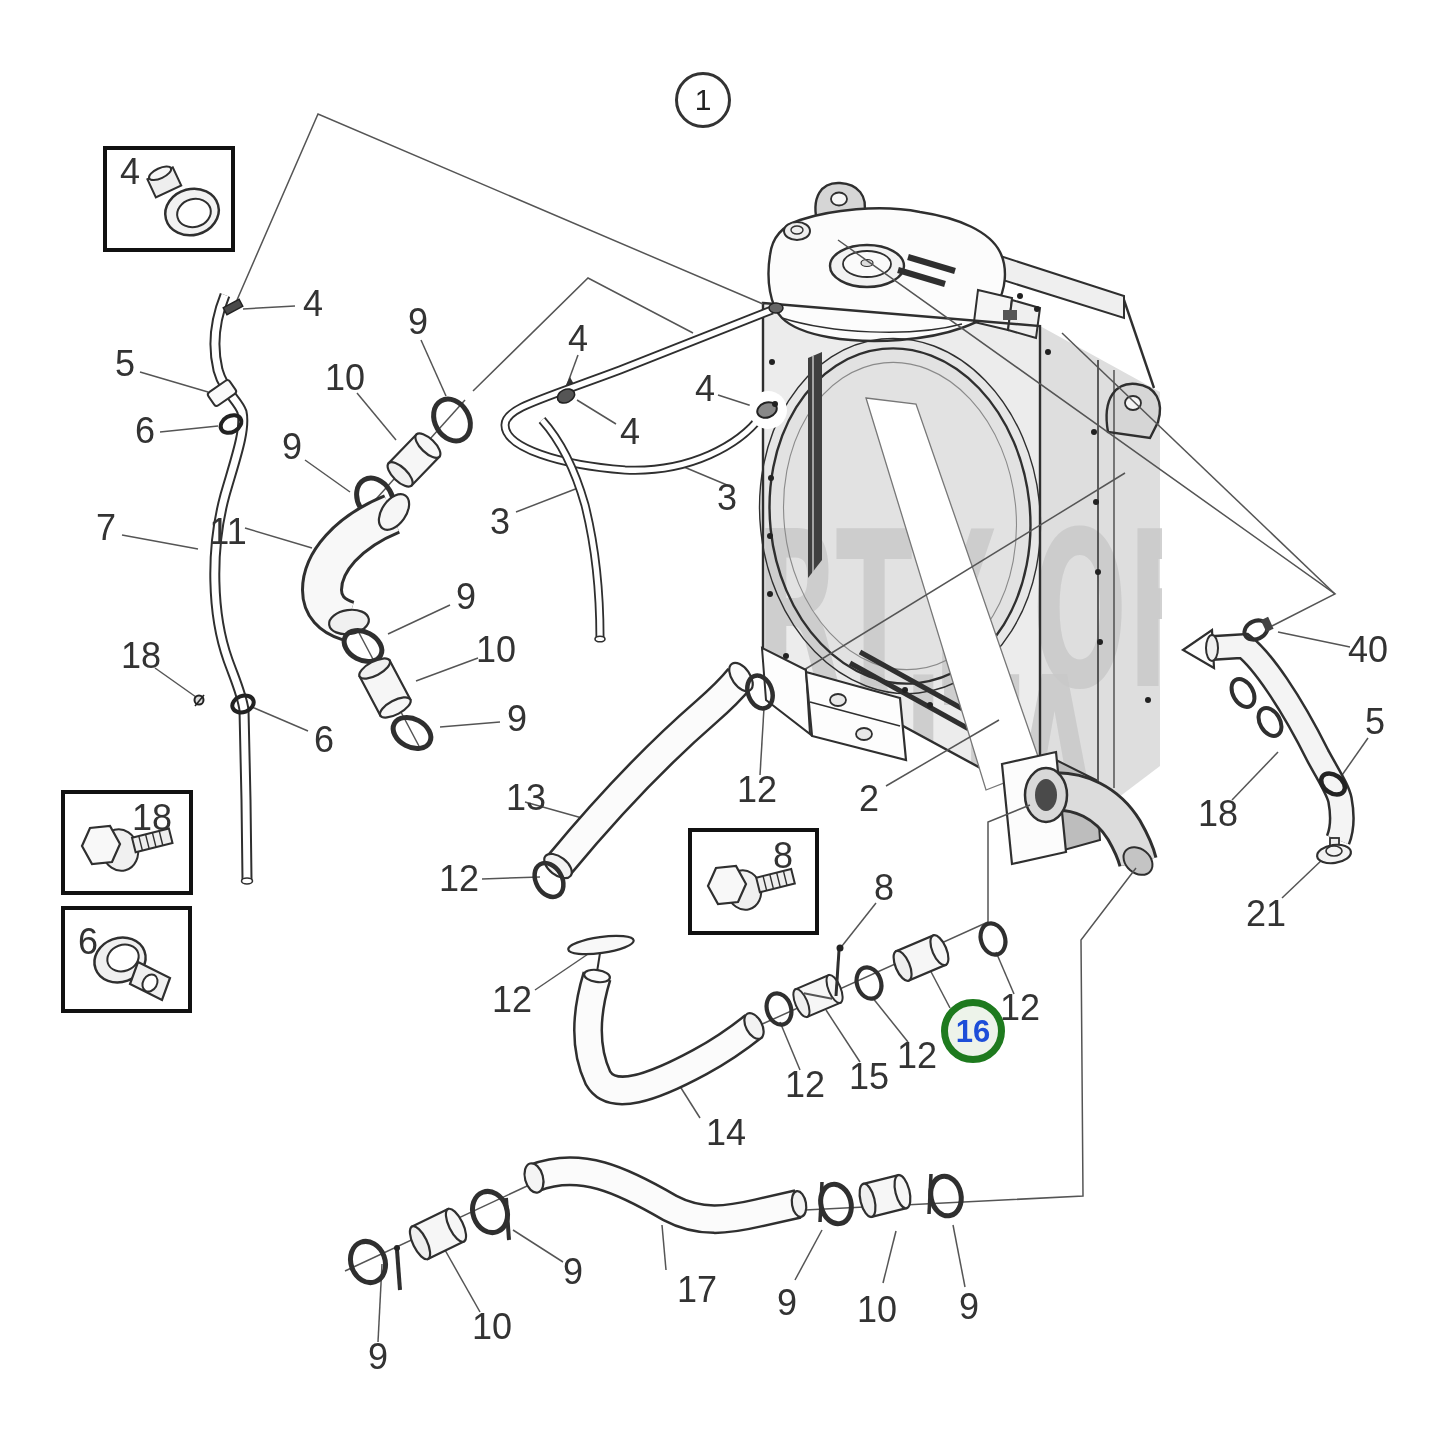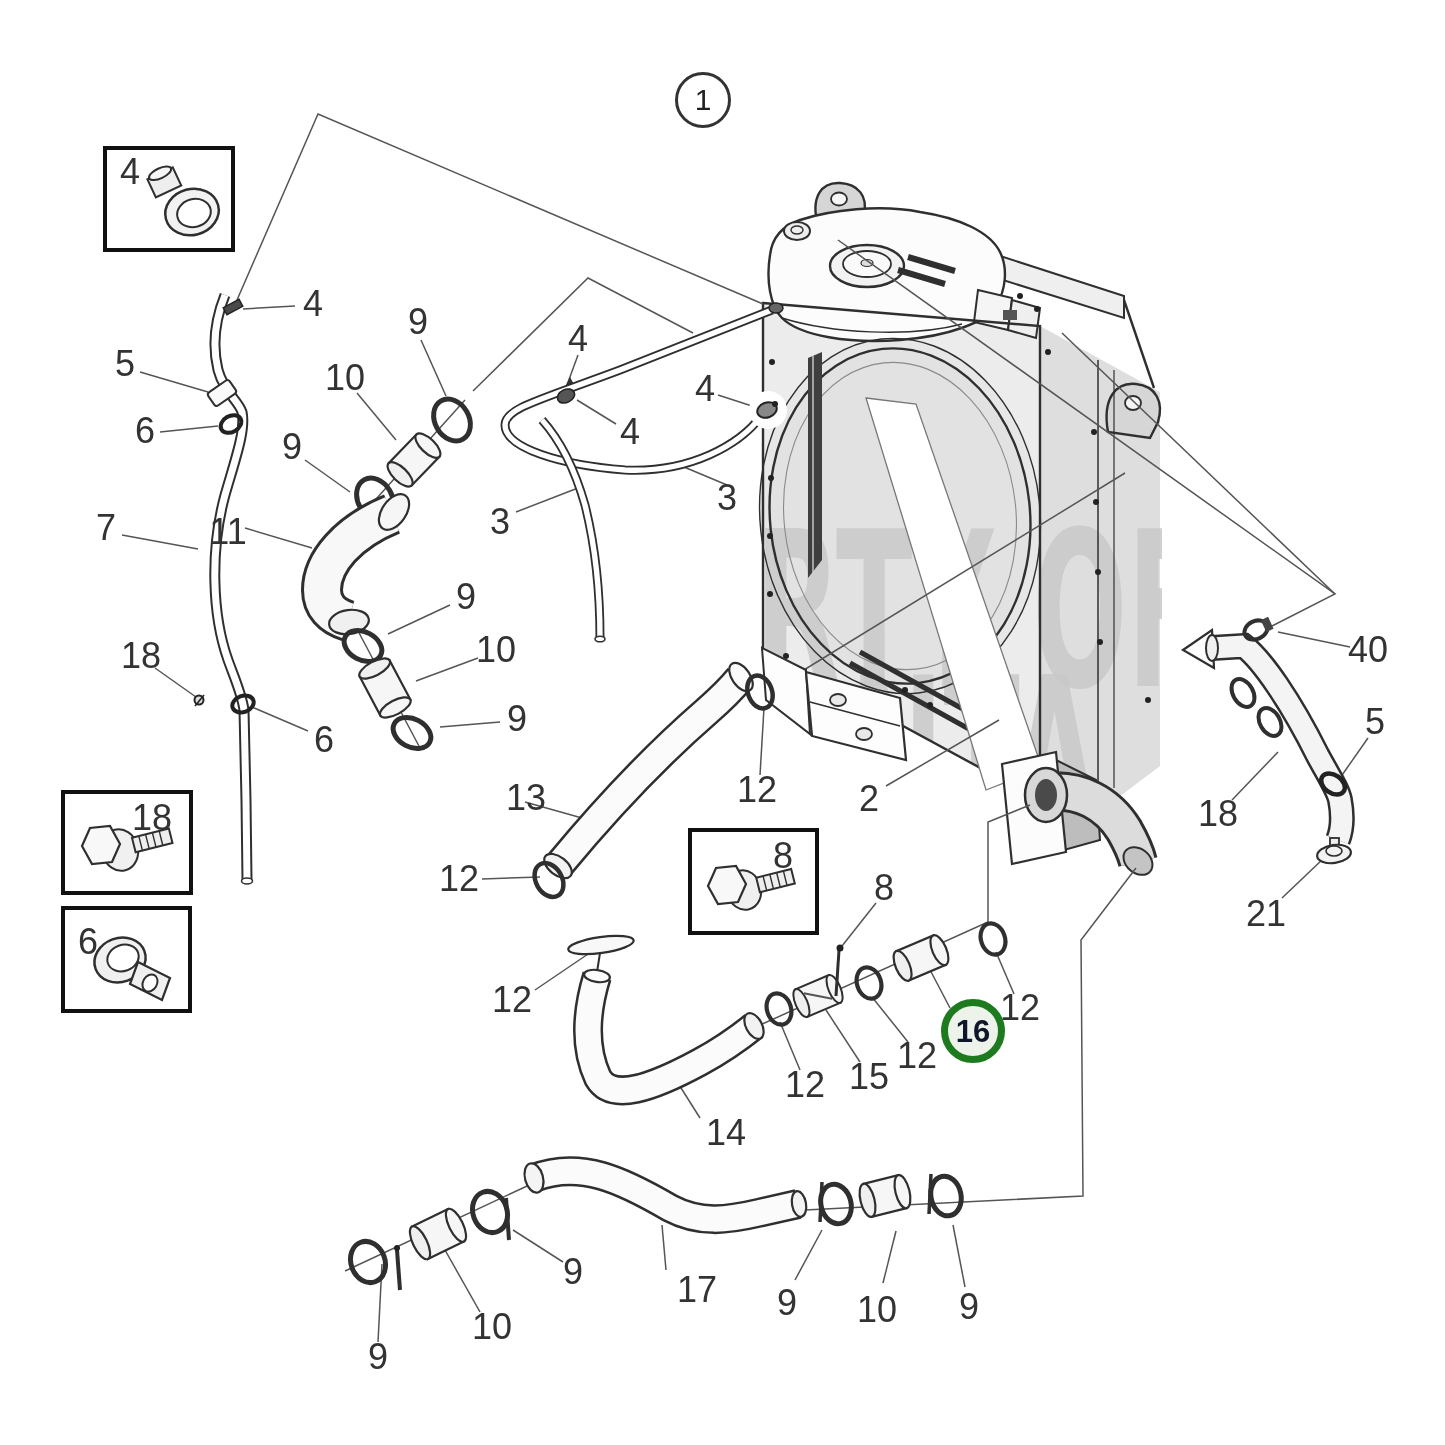--- a/index.html
+++ b/index.html
@@ -7,21 +7,21 @@
          font-family:"Liberation Sans", sans-serif;}
   #art{position:absolute;left:0;top:0;}
   #labels{position:absolute;left:0;top:0;width:1445px;height:1445px;pointer-events:none;}
   .part-label{position:absolute;transform:translate(-50%,-50%);color:#333;
       font-size:36px;line-height:1;white-space:nowrap;}
   .part-label.circled{width:50px;height:50px;border:3px solid #333;border-radius:50%;
       background:#fff;display:flex;align-items:center;justify-content:center;
       font-size:30px;color:#222;}
   .part-label.highlighted{width:50px;height:50px;border:7px solid #1e7a1e;border-radius:50%;
       background:#edf3ea;display:flex;align-items:center;justify-content:center;
-      font-size:31px;font-weight:600;color:#0f172a;}
+      font-size:31px;font-weight:600;color:#1d4ed8;}
   .wm{font-family:"DejaVu Sans", sans-serif;font-weight:bold;fill:#c9c9c9;opacity:.85;}
 </style>
 </head>
 <body>
 
 <div id="stage">
 
 <svg id="art" width="1445" height="1445" viewBox="0 0 1445 1445">
   <defs>
     <clipPath id="radclip">

